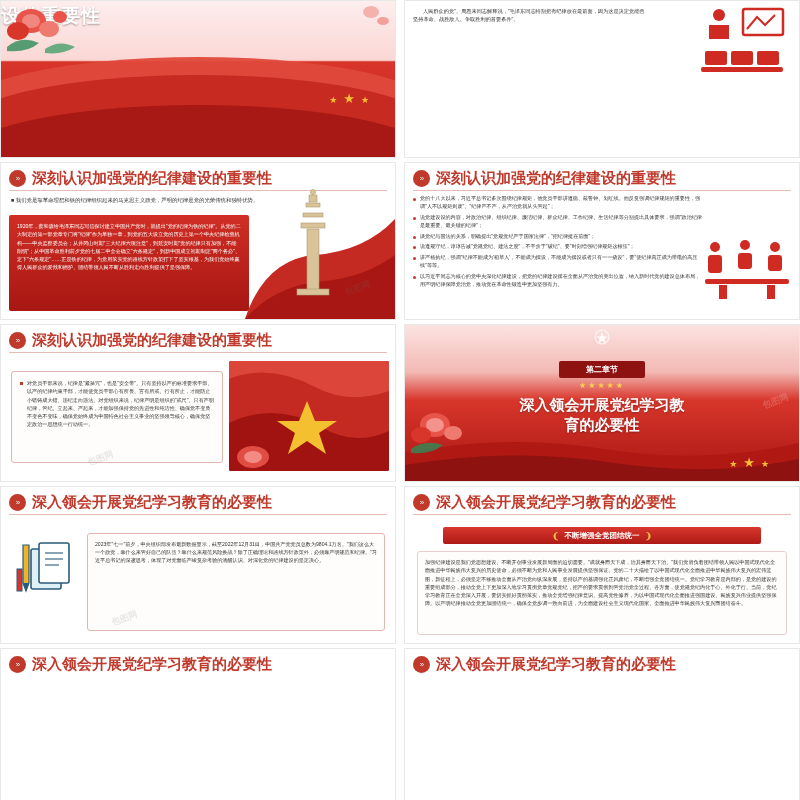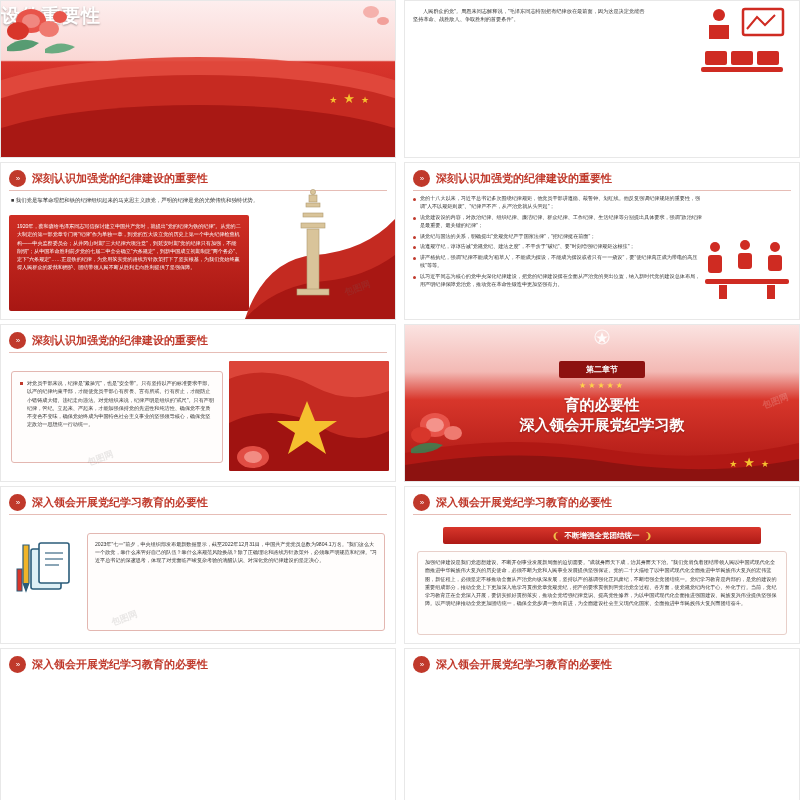--- a/index.html
+++ b/index.html
@@ -31,21 +31,21 @@
     padding-left: 8px;
   }
   .hdr .chev {
     width: 17px; height: 17px; border-radius: 50%;
     background: #c0392b; color: #fff; font-size: 8px;
     display: flex; align-items: center; justify-content: center;
     margin-right: 6px; flex: 0 0 auto;
     letter-spacing: -1px;
   }
   .hdr .title {
-    color: #c0392b; font-weight: bold; font-size: 11px;
+    color: #c0392b; font-weight: bold; font-size: 15px;
     white-space: nowrap;
   }
   .hdr .rule {
     position: absolute; left: 8px; right: 8px; bottom: 2px;
     height: 1px; background: #e6bdb6;
   }
 
   
   .body {
     position: absolute; top: 32px; left: 8px; right: 8px; bottom: 6px;
@@ -301,22 +301,22 @@
   </div>
 
   <div class="slide chapter">
     <svg class="chap-emblem" viewBox="0 0 54 26">
       <circle cx="27" cy="8" r="7" fill="none" stroke="#ffffff" stroke-width="1.2" opacity=".75"></circle>
       <polygon points="27,3 28.6,7.4 33,7.4 29.4,10.1 30.8,14.5 27,11.8 23.2,14.5 24.6,10.1 21,7.4 25.4,7.4" fill="#ffffff" opacity=".9"></polygon>
     </svg>
     <div class="chap-badge">第二章节</div>
     <div class="chap-stars">★★★★★</div>
     <div class="chap-title">
+      <div>深入领会开展党纪学习教</div>
       <div>育的必要性</div>
-      <div>深入领会开展党纪学习教</div>
     </div>
     <svg style="position:absolute;left:0;bottom:0;width:100%;height:48px" viewBox="0 0 396 48" preserveAspectRatio="none">
       <path d="M0 20 Q100 0 200 16 Q300 32 396 10 L396 48 L0 48 Z" fill="#b01814"></path>
       <path d="M0 32 Q110 14 210 30 Q310 44 396 26 L396 48 L0 48 Z" fill="#8d1210"></path>
     </svg>
     <div class="stars-row" style="right:30px;bottom:12px">
       <span class="star-g sm">★</span>
       <span class="star-g">★</span>
       <span class="star-g sm">★</span>
     </div>

